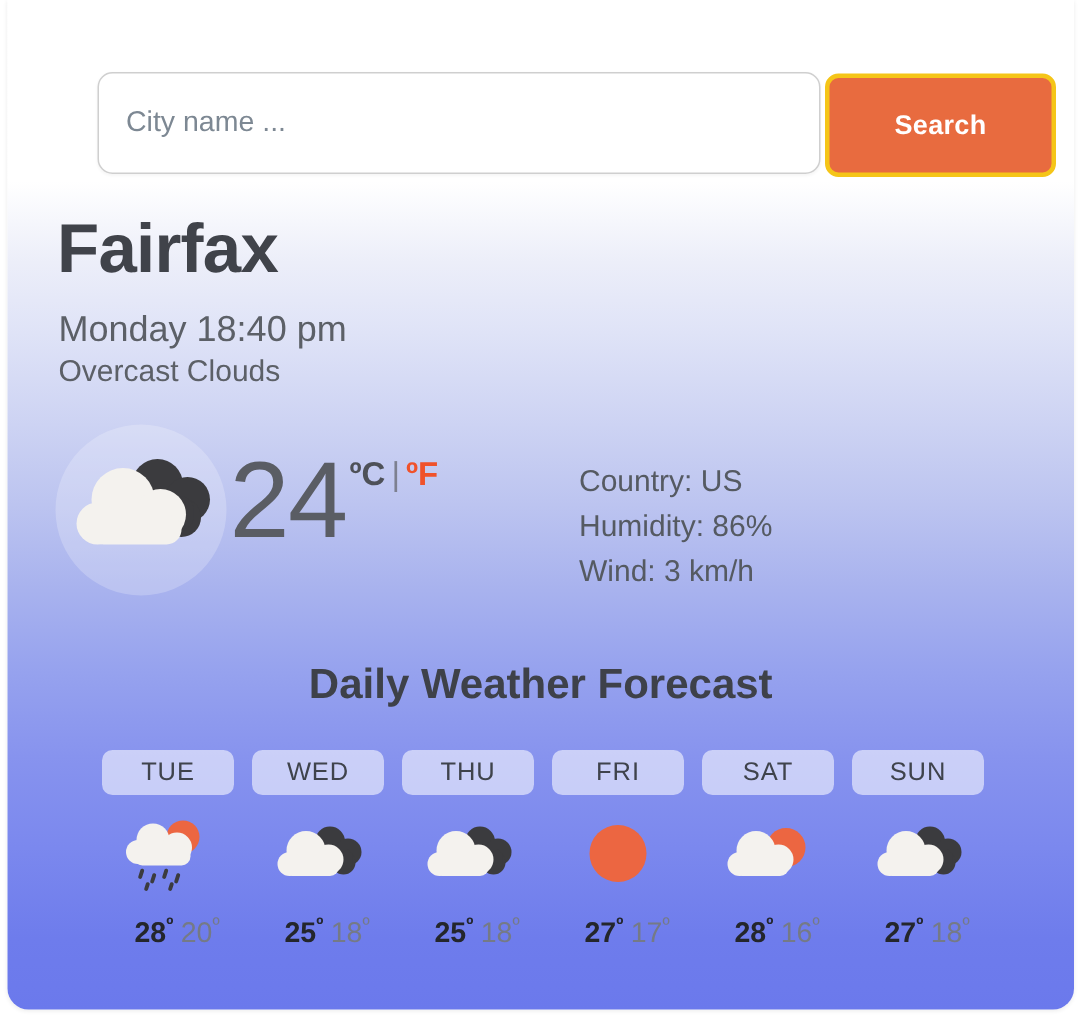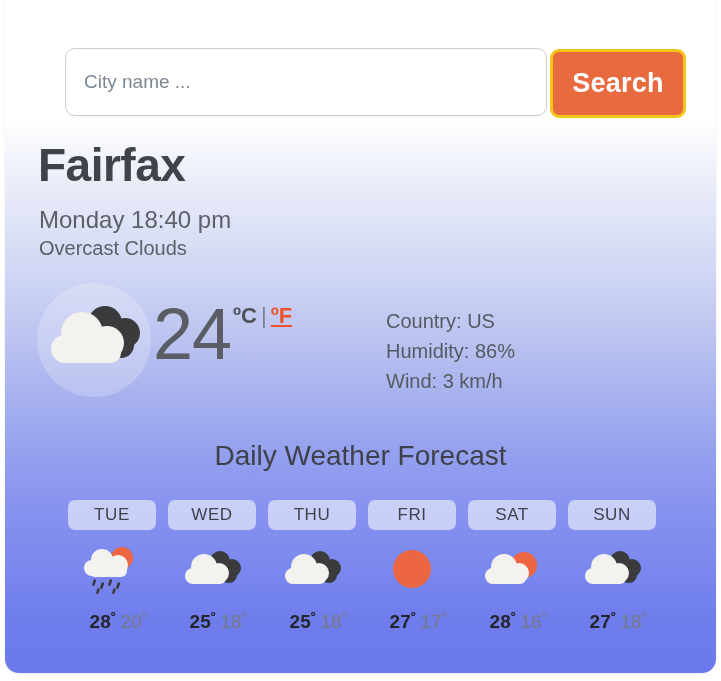--- a/index.html
+++ b/index.html
@@ -73,28 +73,28 @@
   }
   .city-input::placeholder {
     color: #7d8893;
     opacity: 1;
   }
 
   .search-button {
     position: absolute;
     left: 517px;
     top: 1px;
-    width: 136px;
+    width: 154px;
     height: 69px;
     box-sizing: border-box;
     border: 3px solid #f5c518;
     border-radius: 9px;
     background: #e86b3f;
     color: #ffffff;
-    font-size: 27px;
+    font-size: 18px;
     font-weight: bold;
     font-family: "Liberation Sans", sans-serif;
     cursor: pointer;
     letter-spacing: 0.2px;
   }
 
   
   .city-name {
     position: absolute;
     left: 33px;
@@ -154,21 +154,20 @@
     white-space: nowrap;
   }
   .unit-toggle .sep {
     color: #7d8090;
     font-weight: normal;
     padding: 0 4px;
   }
   .unit-toggle .unit-f {
     color: #f0522b;
     cursor: pointer;
-    text-decoration: underline;
   }
   .unit-toggle .unit-c {
     color: #4e5158;
     cursor: pointer;
   }
 
   .detail-list {
     position: absolute;
     left: 381px;
     top: 306px;
@@ -179,21 +178,21 @@
   .detail-list div { white-space: nowrap; }
 
   
   .forecast-title {
     position: absolute;
     left: 0;
     top: 440px;
     width: 711px;
     text-align: center;
     font-size: 28px;
-    font-weight: normal;
+    font-weight: bold;
     color: #3e4149;
   }
 
   .forecast-row {
     position: absolute;
     left: 22px;
     top: 500px;
     width: 670px;
     display: flex;
     justify-content: center;

